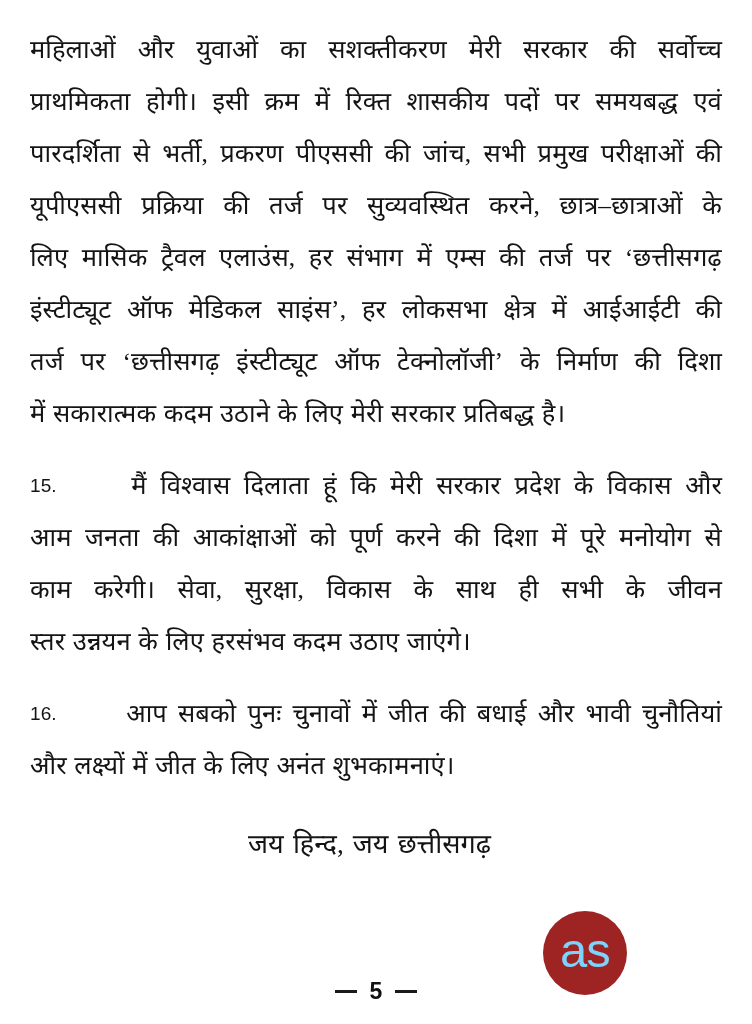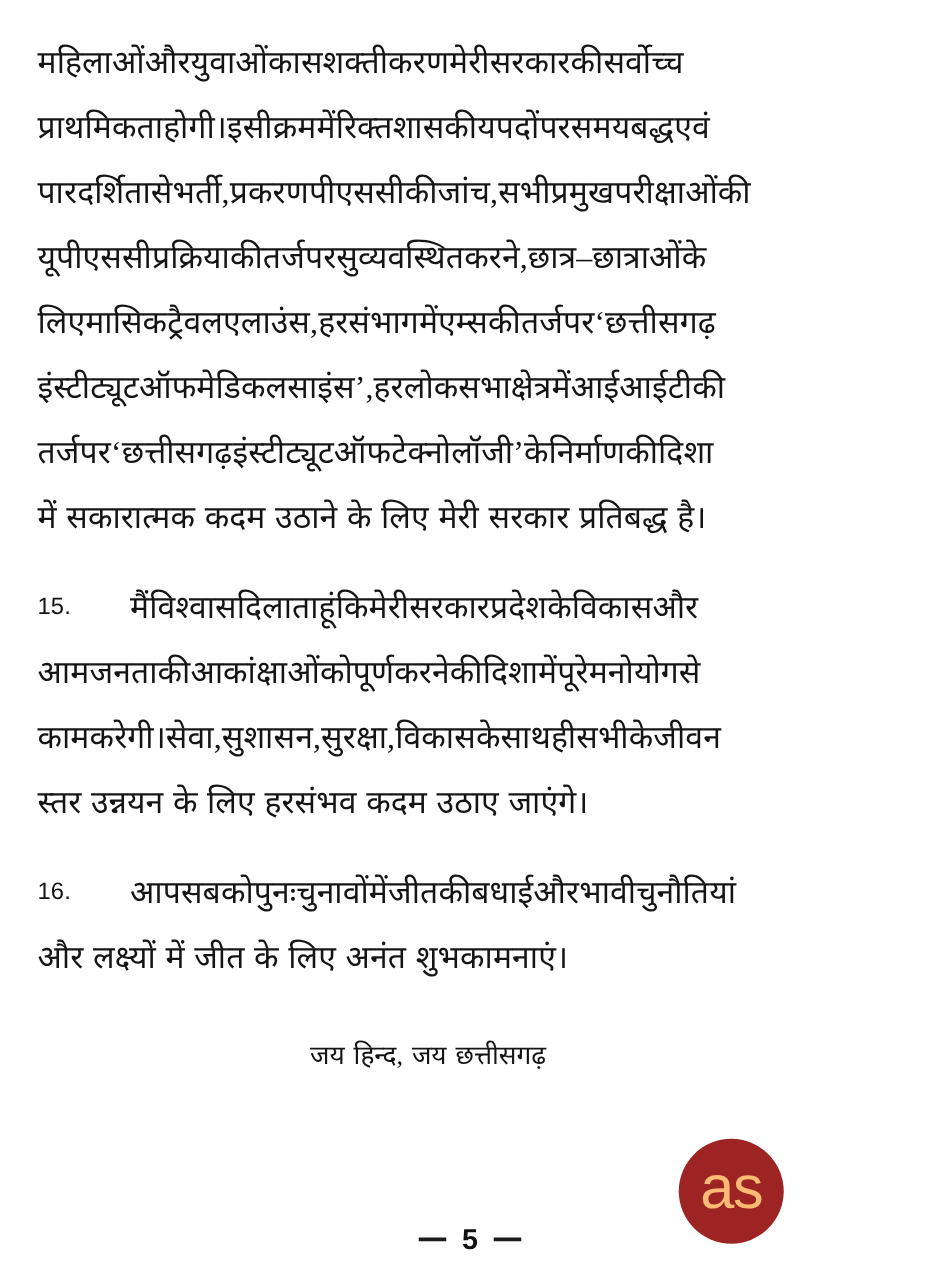--- a/index.html
+++ b/index.html
@@ -44,20 +44,21 @@
     letter-spacing: 0.1px;
     word-spacing: 1px;
   }
   .para + .para {
     margin-top: 20px;
   }
 
   
   .jline {
     display: flex;
+    justify-content: space-between;
     height: 52px;
     line-height: 52px;
     width: 100%;
   }
   .jline.ragged {
     justify-content: flex-start;
   }
   .jline.ragged .w + .w {
     margin-left: 0.30em;
   }
@@ -74,21 +75,21 @@
   .indent-gap {
     display: inline-block;
     width: 34px;
   }
 
   
   .salutation {
     margin-top: 26px;
     height: 52px;
     line-height: 52px;
-    font-size: 21px;
+    font-size: 27px;
     padding-left: 218px;
     white-space: nowrap;
     color: #141414;
   }
   .salutation .w + .w { margin-left: 0.34em; }
 
   
   .logo-wrap {
     position: absolute;
     left: 543px;
@@ -274,21 +275,20 @@
           <span class="w">दिशा</span>
           <span class="w">में</span>
           <span class="w">पूरे</span>
           <span class="w">मनोयोग</span>
           <span class="w">से</span>
         </div>
         <div class="jline">
           <span class="w">काम</span>
           <span class="w">करेगी।</span>
           <span class="w">सेवा,</span>
-          <span class="w">सुशासन,</span>
           <span class="w">सुरक्षा,</span>
           <span class="w">विकास</span>
           <span class="w">के</span>
           <span class="w">साथ</span>
           <span class="w">ही</span>
           <span class="w">सभी</span>
           <span class="w">के</span>
           <span class="w">जीवन</span>
         </div>
         <div class="jline ragged">
@@ -327,21 +327,21 @@
           <span class="w">लिए</span>
           <span class="w">अनंत</span>
           <span class="w">शुभकामनाएं।</span>
         </div>
       </div>
       <div class="salutation"><span class="w">जय</span><span class="w">हिन्द,</span><span class="w">जय</span><span class="w">छत्तीसगढ़</span></div>
     </div>
 
   <div class="logo-wrap">
     <div class="logo-circle" style="background: rgb(158, 36, 35);">
-      <span class="logo-text" style="color: #fdba74;">as</span>
+      <span class="logo-text" style="color: #7dd3fc;">as</span>
     </div>
   </div>
 
   <div class="footer">
     <span class="dash"></span>
     <span class="page-no">5</span>
     <span class="dash"></span>
   </div>
 
 </div>

